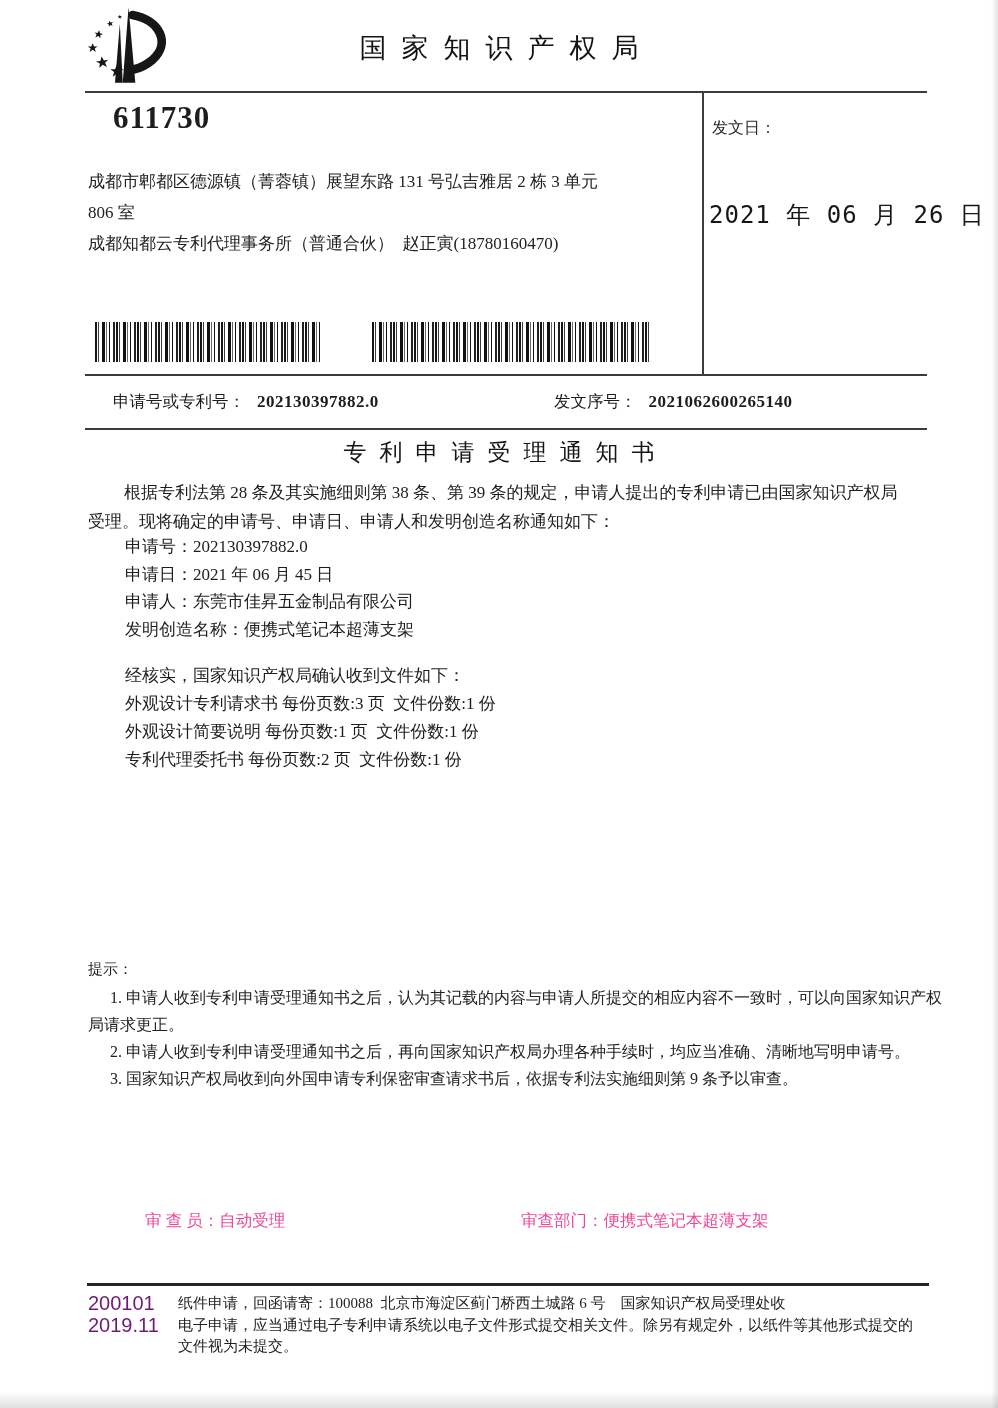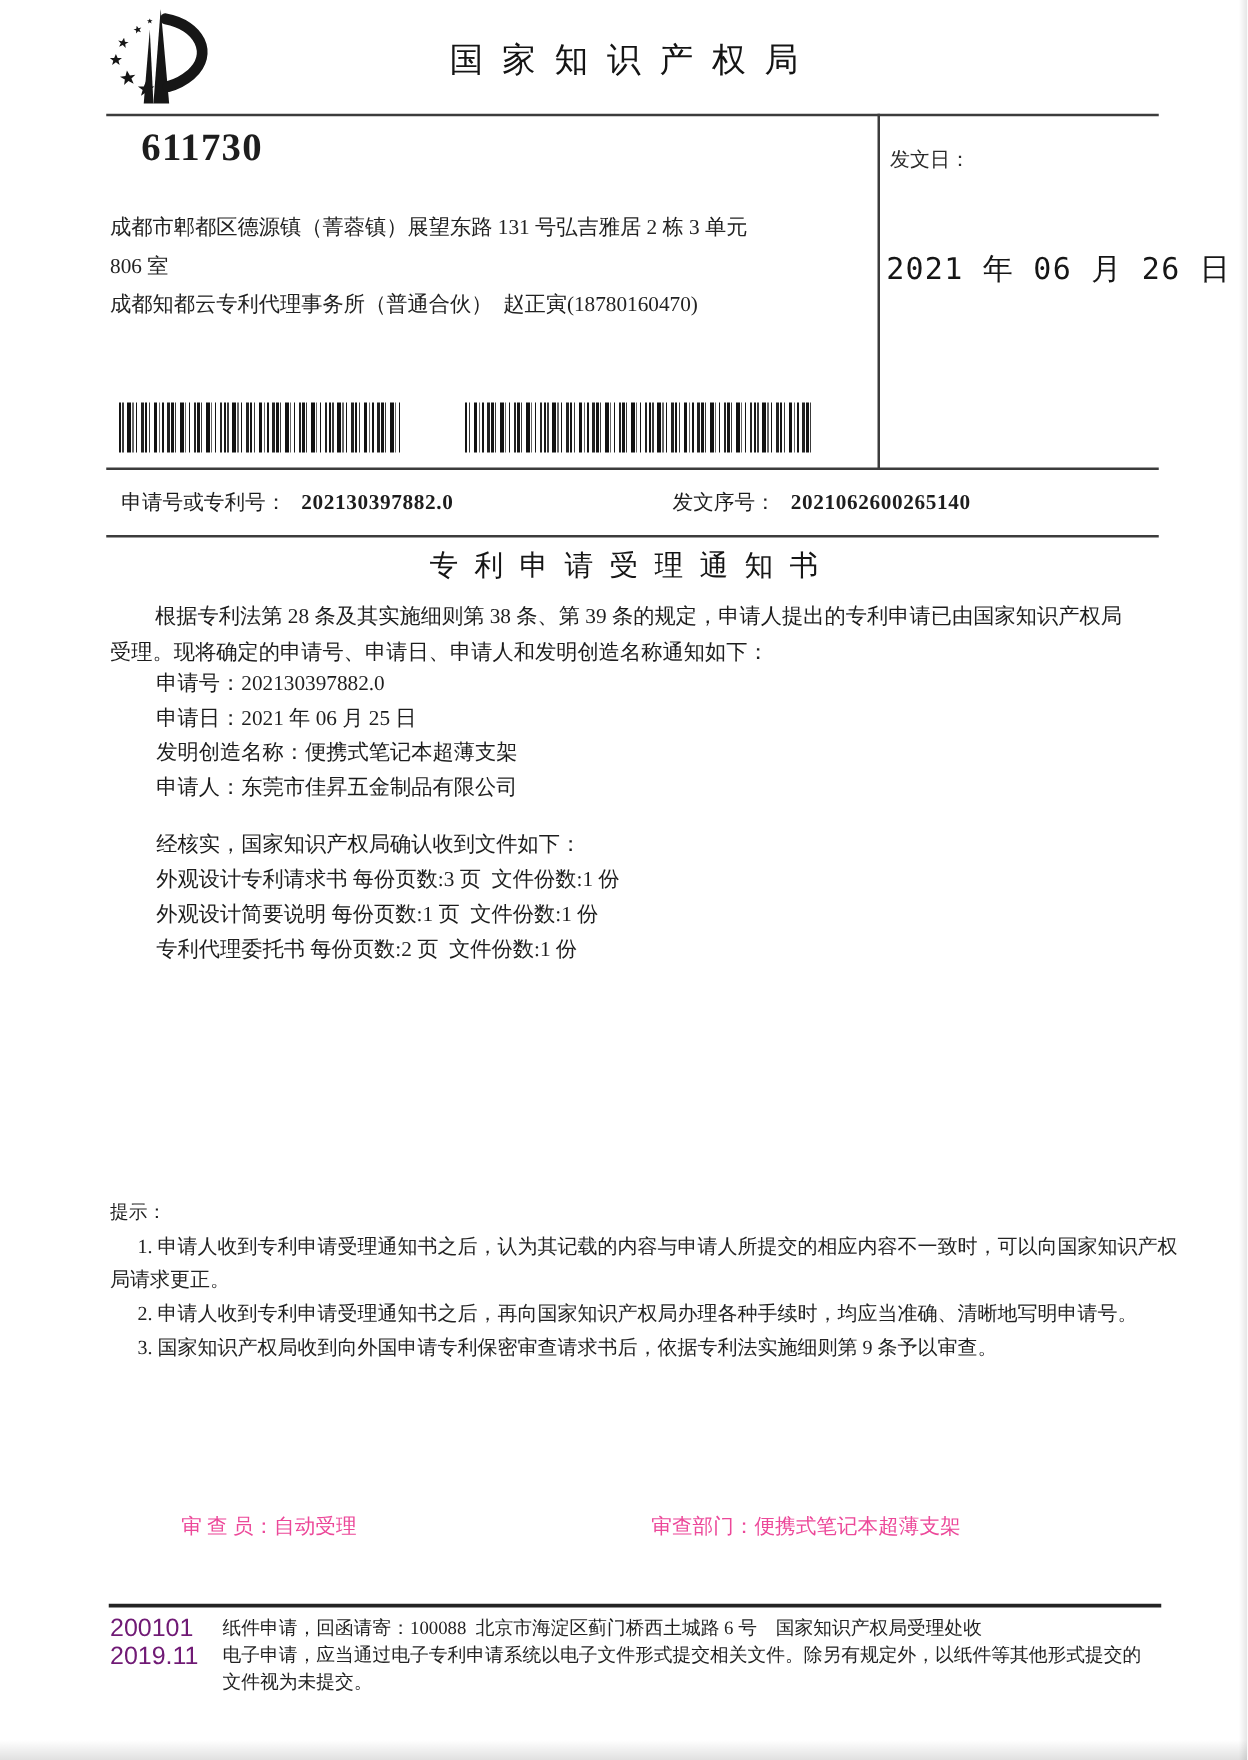--- a/index.html
+++ b/index.html
@@ -34,21 +34,21 @@
   
   .barcode{top:322px;height:40px;
     background:repeating-linear-gradient(90deg,
       #151515 0 2px,#fff 2px 3px,#3a3a3a 3px 4px,#fff 4px 7px,
       #111 7px 10px,#fff 10px 11px,#666 11px 12px,#fff 12px 14px,
       #151515 14px 15px,#fff 15px 18px,#222 18px 20px,#fff 20px 21px);}
   .barcode-1{left:95px;width:228px;}
   .barcode-2{left:372px;width:278px;}
 
   
-  .refpair{top:391px;font-size:16.5px;}
+  .refpair{top:391px;font-size:16.5px;margin-left:16px;}
   .refpair .num{font-weight:bold;font-size:17px;margin-left:12px;letter-spacing:0.5px;}
   .ref-left{left:97px;}
   .ref-right{left:538px;}
 
   
   .notice-title{left:0;right:0;top:437px;text-align:center;font-size:23px;letter-spacing:13px;text-indent:13px;color:#161616;}
   .intro{left:88px;top:479px;width:820px;font-size:17px;line-height:28.5px;text-indent:36px;margin:0;}
   .fields{left:125px;top:533px;font-size:17px;line-height:27.5px;}
   .received{left:125px;top:662px;font-size:17px;line-height:28px;}
 
@@ -120,23 +120,23 @@
   <div class="abs refpair ref-right">
     <span>发文序号：</span><span class="num">2021062600265140</span>
   </div>
 
   <div class="abs notice-title">专利申请受理通知书</div>
 
   <p class="abs intro">根据专利法第 28 条及其实施细则第 38 条、第 39 条的规定，申请人提出的专利申请已由国家知识产权局受理。现将确定的申请号、申请日、申请人和发明创造名称通知如下：</p>
 
   <div class="abs fields">
     <div><span>申请号：</span><span>202130397882.0</span></div>
-    <div><span>申请日：</span><span>2021 年 06 月 25 日</span></div>
+    <div><span>申请日：</span><span>2021 年 06 月 45 日</span></div>
+    <div><span>申请人：</span><span>东莞市佳昇五金制品有限公司</span></div>
     <div><span>发明创造名称：</span><span>便携式笔记本超薄支架</span></div>
-    <div><span>申请人：</span><span>东莞市佳昇五金制品有限公司</span></div>
   </div>
 
   <div class="abs received">
     <div>经核实，国家知识产权局确认收到文件如下：</div>
     <div class="keep-space">外观设计专利请求书 每份页数:3 页  文件份数:1 份</div>
     <div class="keep-space">外观设计简要说明 每份页数:1 页  文件份数:1 份</div>
     <div class="keep-space">专利代理委托书 每份页数:2 页  文件份数:1 份</div>
   </div>
 
   <div class="abs tips-label">提示：</div>

